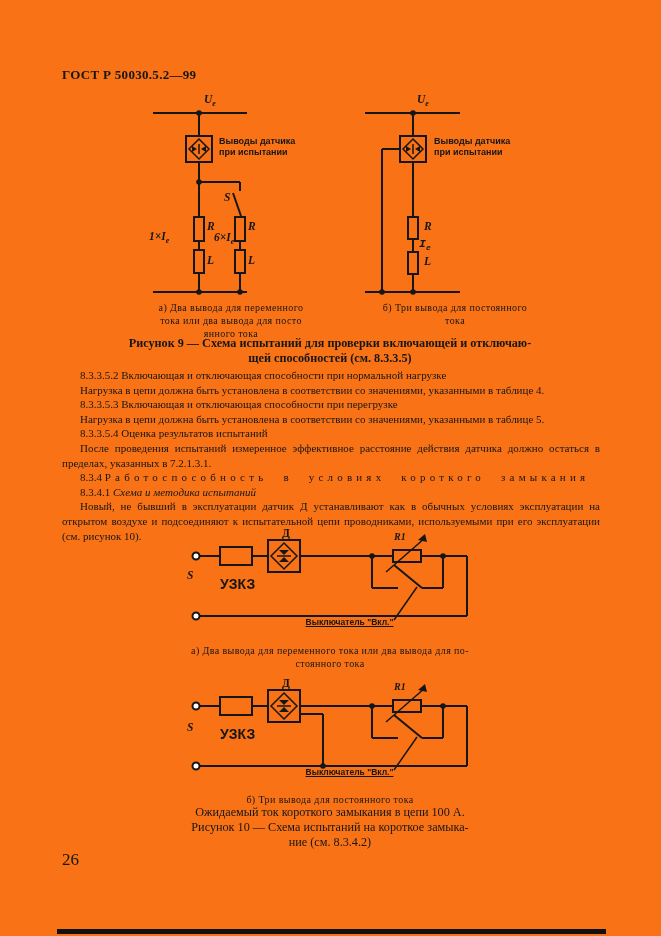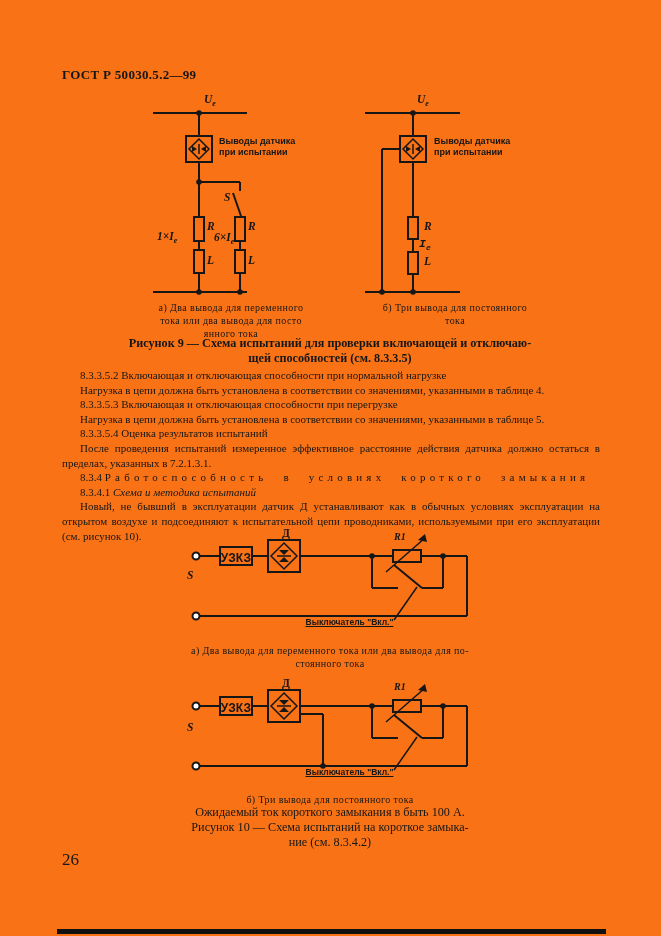--- a/index.html
+++ b/index.html
@@ -10,21 +10,21 @@
   .body-text{font-size:11px;line-height:14.6px;text-align:justify;}
   .body-text p{margin:0;text-indent:18px;}
   .spaced{letter-spacing:4.2px;word-spacing:9px;}
   .it{font-style:italic;}
   .cap{font-size:10px;line-height:13.2px;text-align:center;white-space:pre-line;letter-spacing:0.4px;}
   .figcap{font-size:12.2px;line-height:14.5px;text-align:center;white-space:pre-line;}
   .var{font-style:italic;font-weight:bold;font-size:11.5px;line-height:11px;}
   .var sub{font-size:8px;line-height:1;}
   .blabel{font-family:"Liberation Sans",sans-serif;font-weight:bold;font-size:9px;
           line-height:10.5px;white-space:pre-line;}
-  .uzkz{font-family:"Liberation Sans",sans-serif;font-weight:bold;font-size:12px;text-align:center;}
+  .uzkz{font-family:"Liberation Sans",sans-serif;font-weight:bold;font-size:14px;text-align:center;margin-top:25px;}
   .switchlbl{font-family:"Liberation Sans",sans-serif;font-weight:bold;font-size:8.5px;
              text-decoration:underline;text-align:center;white-space:nowrap;}
   .pagenum{font-size:17px;}
   svg.circ{position:absolute;overflow:visible;}
   .w{stroke:#161616;stroke-width:2;fill:none;}
   .w15{stroke:#161616;stroke-width:1.5;fill:none;}
   .dot{fill:#161616;stroke:none;}
   .tri{fill:#161616;stroke:none;}
   .term{fill:#ffffff;stroke:#161616;stroke-width:2;}
   .bar{background:#111;}
@@ -63,21 +63,21 @@
     <circle class="dot" cx="100" cy="197" r="2.8"></circle>
   </svg>
   <div class="abs var" style="left:204px;top:94px;">
     <span>U</span><sub>е</sub>
   </div>
   <div class="abs blabel" style="left:219px;top:136px;width:92px;">Выводы датчика
 при испытании</div>
   <div class="abs var" style="left:224px;top:192px;">S</div>
   <div class="abs var" style="left:207px;top:221px;">R</div>
   <div class="abs var" style="left:248px;top:221px;">R</div>
-  <div class="abs var" style="left:157px;top:231px;">
+  <div class="abs var" style="left:149px;top:231px;">
     <span>1×I</span><sub>е</sub>
   </div>
   <div class="abs var" style="left:214px;top:232px;">
     <span>6×I</span><sub>е</sub>
   </div>
   <div class="abs var" style="left:207px;top:255px;">L</div>
   <div class="abs var" style="left:248px;top:255px;">L</div>
 
   <svg class="circ" style="left:360px;top:95px;" width="160" height="210" viewBox="0 0 160 210">
     <line class="w" x1="5" y1="18" x2="100" y2="18"></line>
@@ -195,20 +195,20 @@
     <line class="w" x1="242" y1="58" x2="214" y2="35"></line>
     <line class="w15" x1="214" y1="90" x2="237" y2="57"></line>
   </svg>
   <div class="abs var" style="left:282px;top:678px;font-style:normal;">Д</div>
   <div class="abs uzkz" style="left:220px;top:701px;width:32px;">УЗКЗ</div>
   <div class="abs var" style="left:394px;top:681px;font-size:10px;">R1</div>
   <div class="abs var" style="left:187px;top:722px;">S</div>
   <div class="abs switchlbl" style="left:302px;top:767px;width:95px;">Выключатель "Вкл."</div>
   <div class="abs cap" style="left:190px;top:793px;width:280px;">б) Три вывода для постоянного тока</div>
 
-  <div class="abs figcap" style="left:100px;top:805px;width:460px;">Ожидаемый ток короткого замыкания в быть 100 А.</div>
+  <div class="abs figcap" style="left:100px;top:805px;width:460px;">Ожидаемый ток короткого замыкания в цепи 100 А.</div>
   <div class="abs figcap" style="left:130px;top:820px;width:400px;">Рисунок 10 — Схема испытаний на короткое замыка-
 ние (см. 8.3.4.2)</div>
 
   <div class="abs pagenum" style="left:62px;top:850px;">26</div>
   <div class="abs bar" style="left:57px;top:929px;width:549px;height:5px;"></div>
 
 </div>
 
 </body></html>

